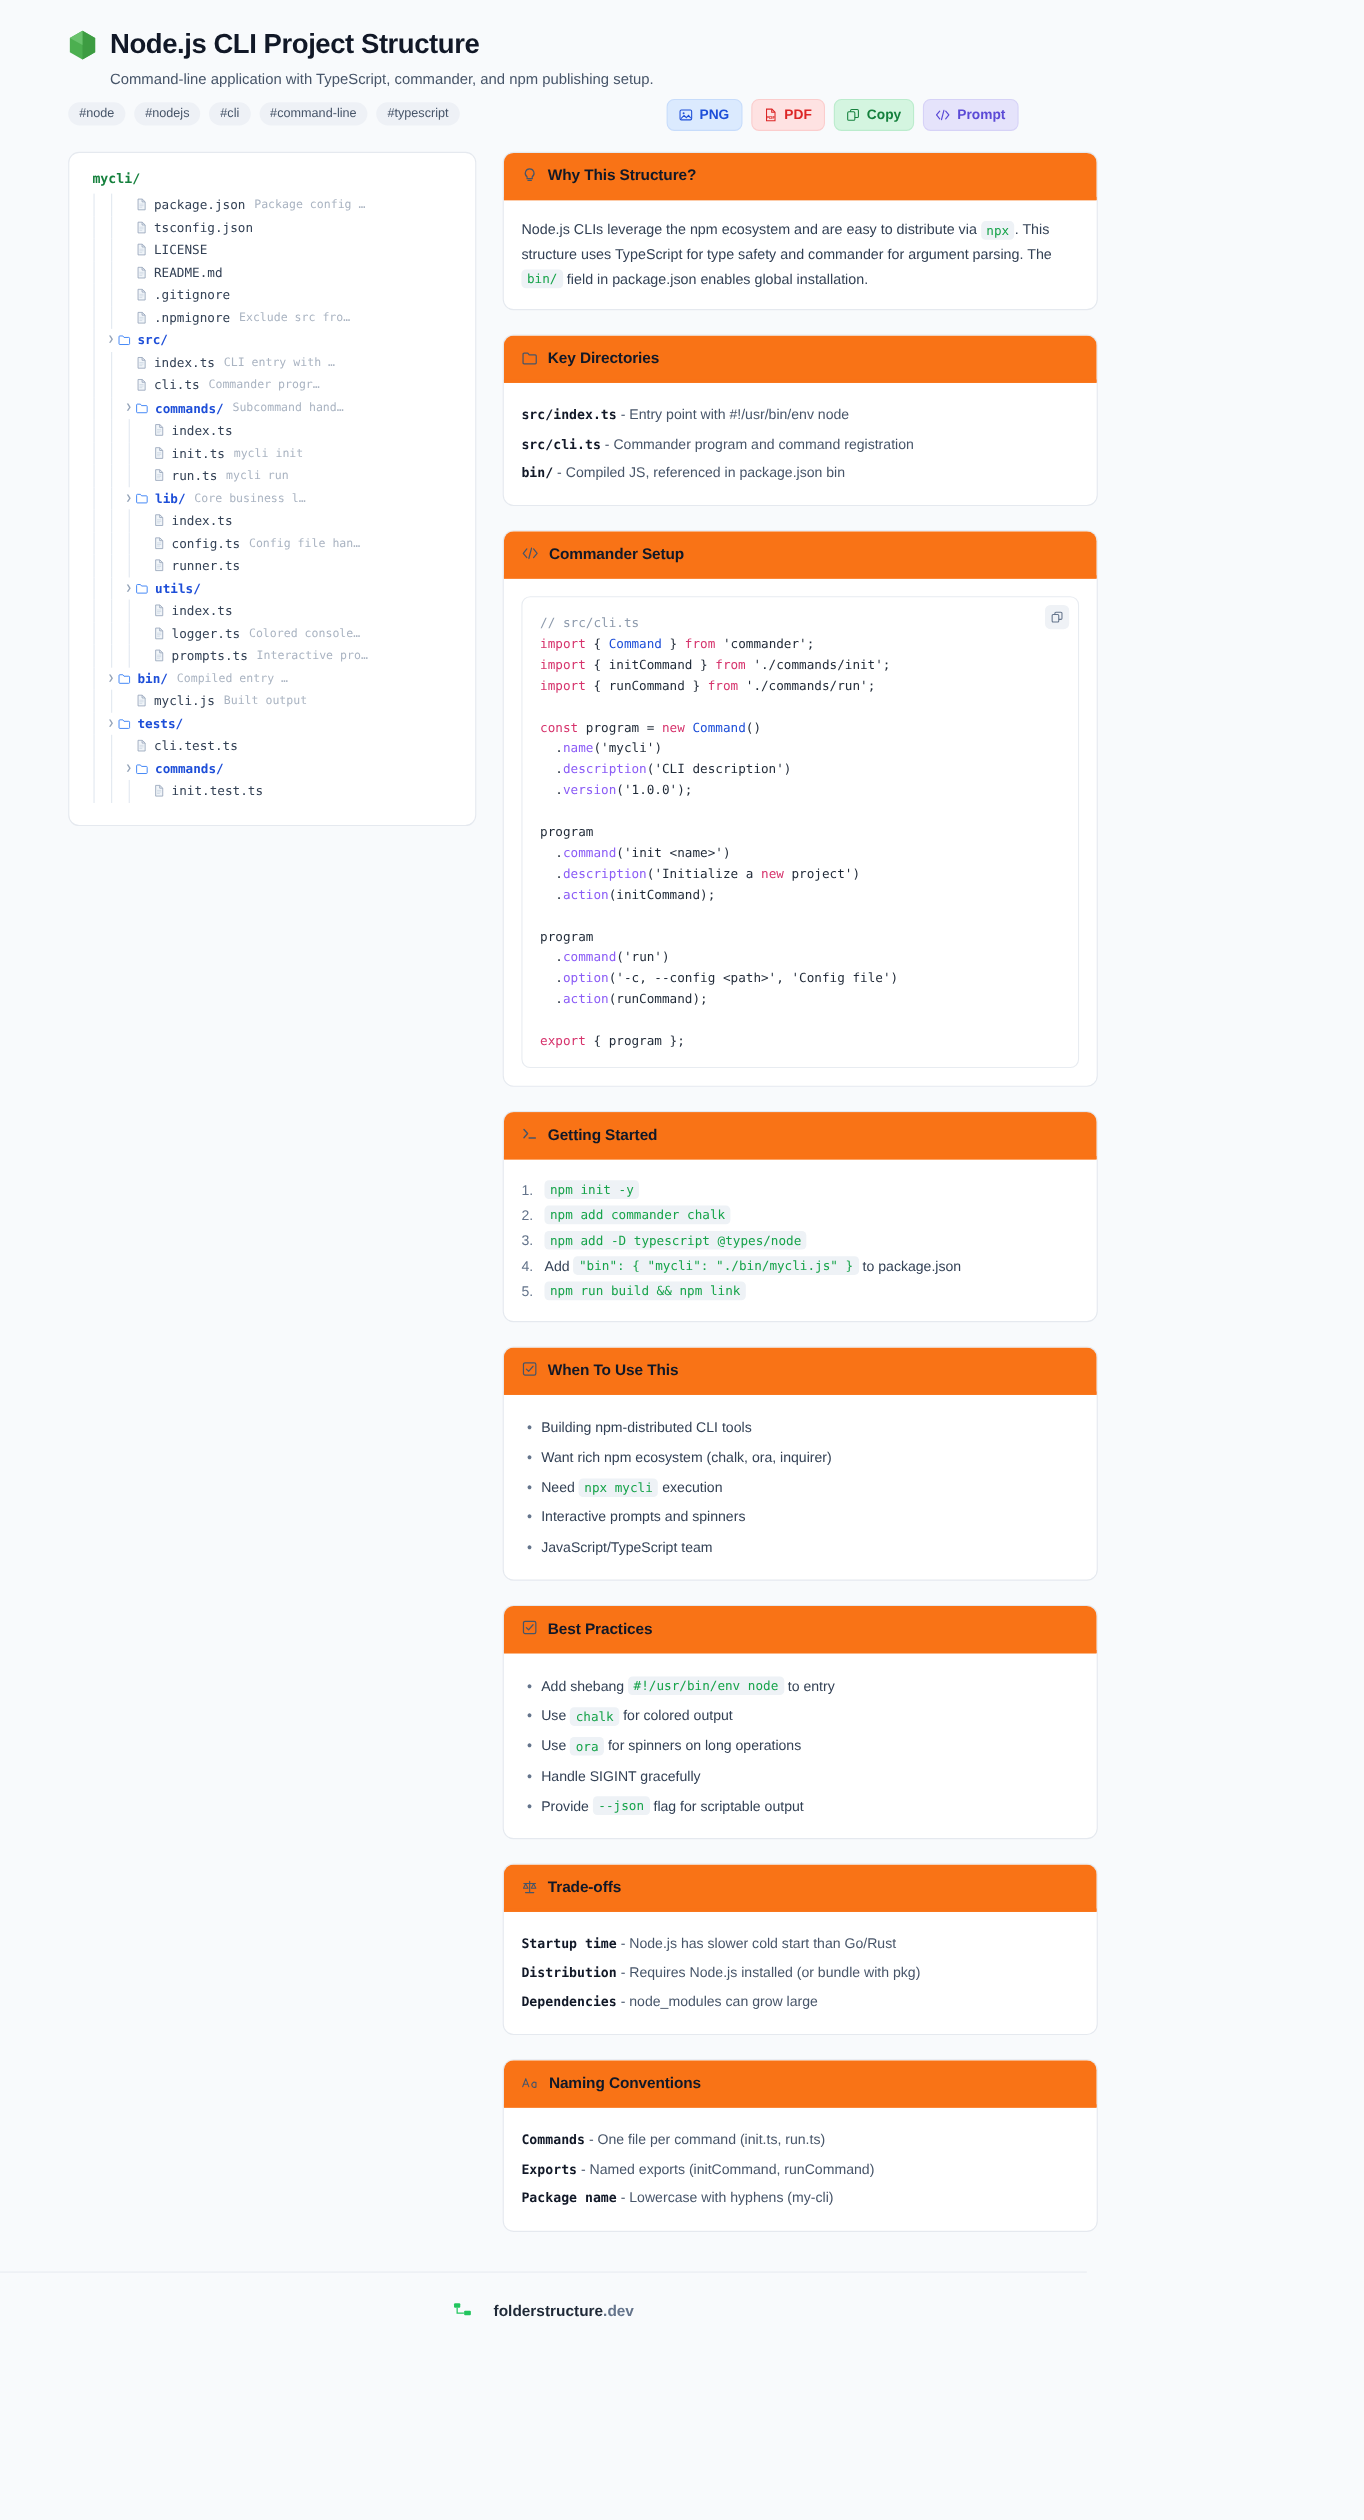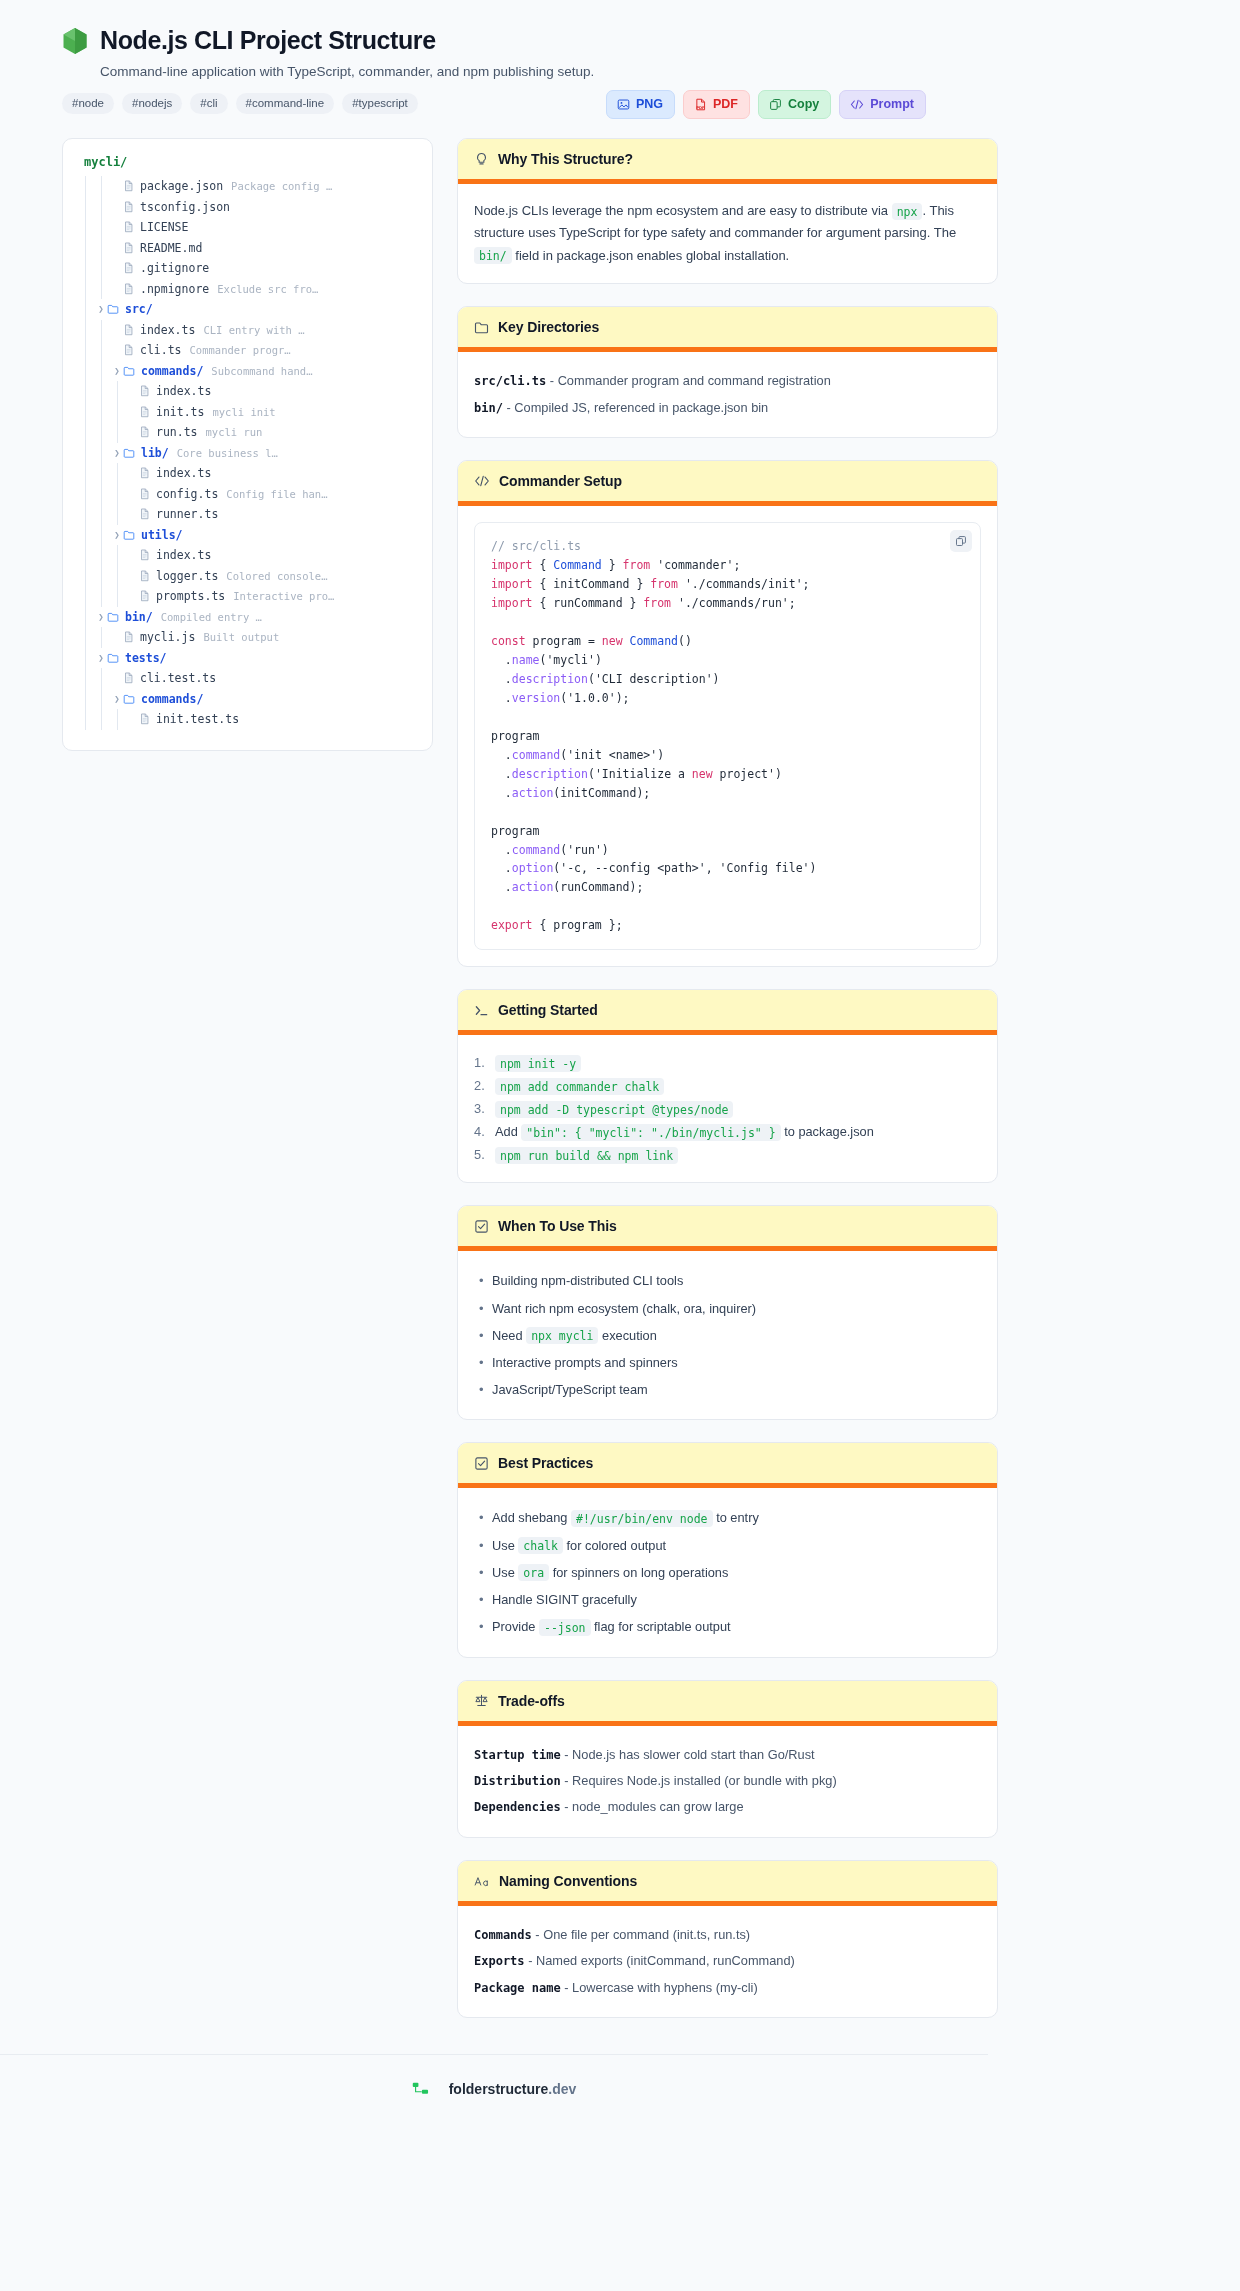--- a/index.html
+++ b/index.html
@@ -39,21 +39,21 @@
     display: flex; gap: 24px; padding: 24px 62px 0 62px; align-items: flex-start;
   }
   .col-left { width: 371px; flex: 0 0 371px; }
   .col-right { width: 541px; flex: 0 0 541px; display: flex; flex-direction: column; gap: 22px; }
 
   
   .card {
     background: #ffffff; border: 1px solid #e5e9ef; border-radius: 10px; overflow: hidden;
   }
   .card-head {
-    background: #fef9c3; border-bottom: 5px solid #f97316;
+    background: #f97316; border-bottom: 3px solid #f97316;
     padding: 12px 16px; display: flex; align-items: center; gap: 9px;
   }
   .card-head .ic { display: flex; align-items: center; color: #475569; }
   .card-title { font-size: 14px; font-weight: bold; color: #111827; letter-spacing: -0.1px; }
   .card-body { padding: 16px; }
 
   
   .dir-head {
     background: #f8fafc; border-bottom: 1px solid #e9edf2;
     padding: 13px 15px; display: flex; align-items: center; gap: 10px;
@@ -631,20 +631,21 @@
         <div class="card-head">
           <span class="ic">
             <svg width="15" height="15" viewBox="0 0 16 16">
               <path d="M1.6 12.6 V4.2 A1 1 0 0 1 2.6 3.2 H6.2 L7.6 5 H13.4 A1 1 0 0 1 14.4 6 V12.6 A1 1 0 0 1 13.4 13.6 H2.6 A1 1 0 0 1 1.6 12.6 Z" fill="none" stroke="currentColor" stroke-width="1.2" stroke-linejoin="round"></path>
             </svg>
           </span>
           <div class="card-title">Key Directories</div>
         </div>
         <div class="card-body">
           <div id="kd-list">
+              <div class="kd-row"><b>src/index.ts</b> <span>- Entry point with #!/usr/bin/env node</span></div>
               <div class="kd-row"><b>src/cli.ts</b> <span>- Commander program and command registration</span></div>
               <div class="kd-row"><b>bin/</b> <span>- Compiled JS, referenced in package.json bin</span></div>
             </div>
         </div>
       </div>
 
       <div class="card">
         <div class="card-head">
           <span class="ic">
             <svg width="16" height="14" viewBox="0 0 18 16">

